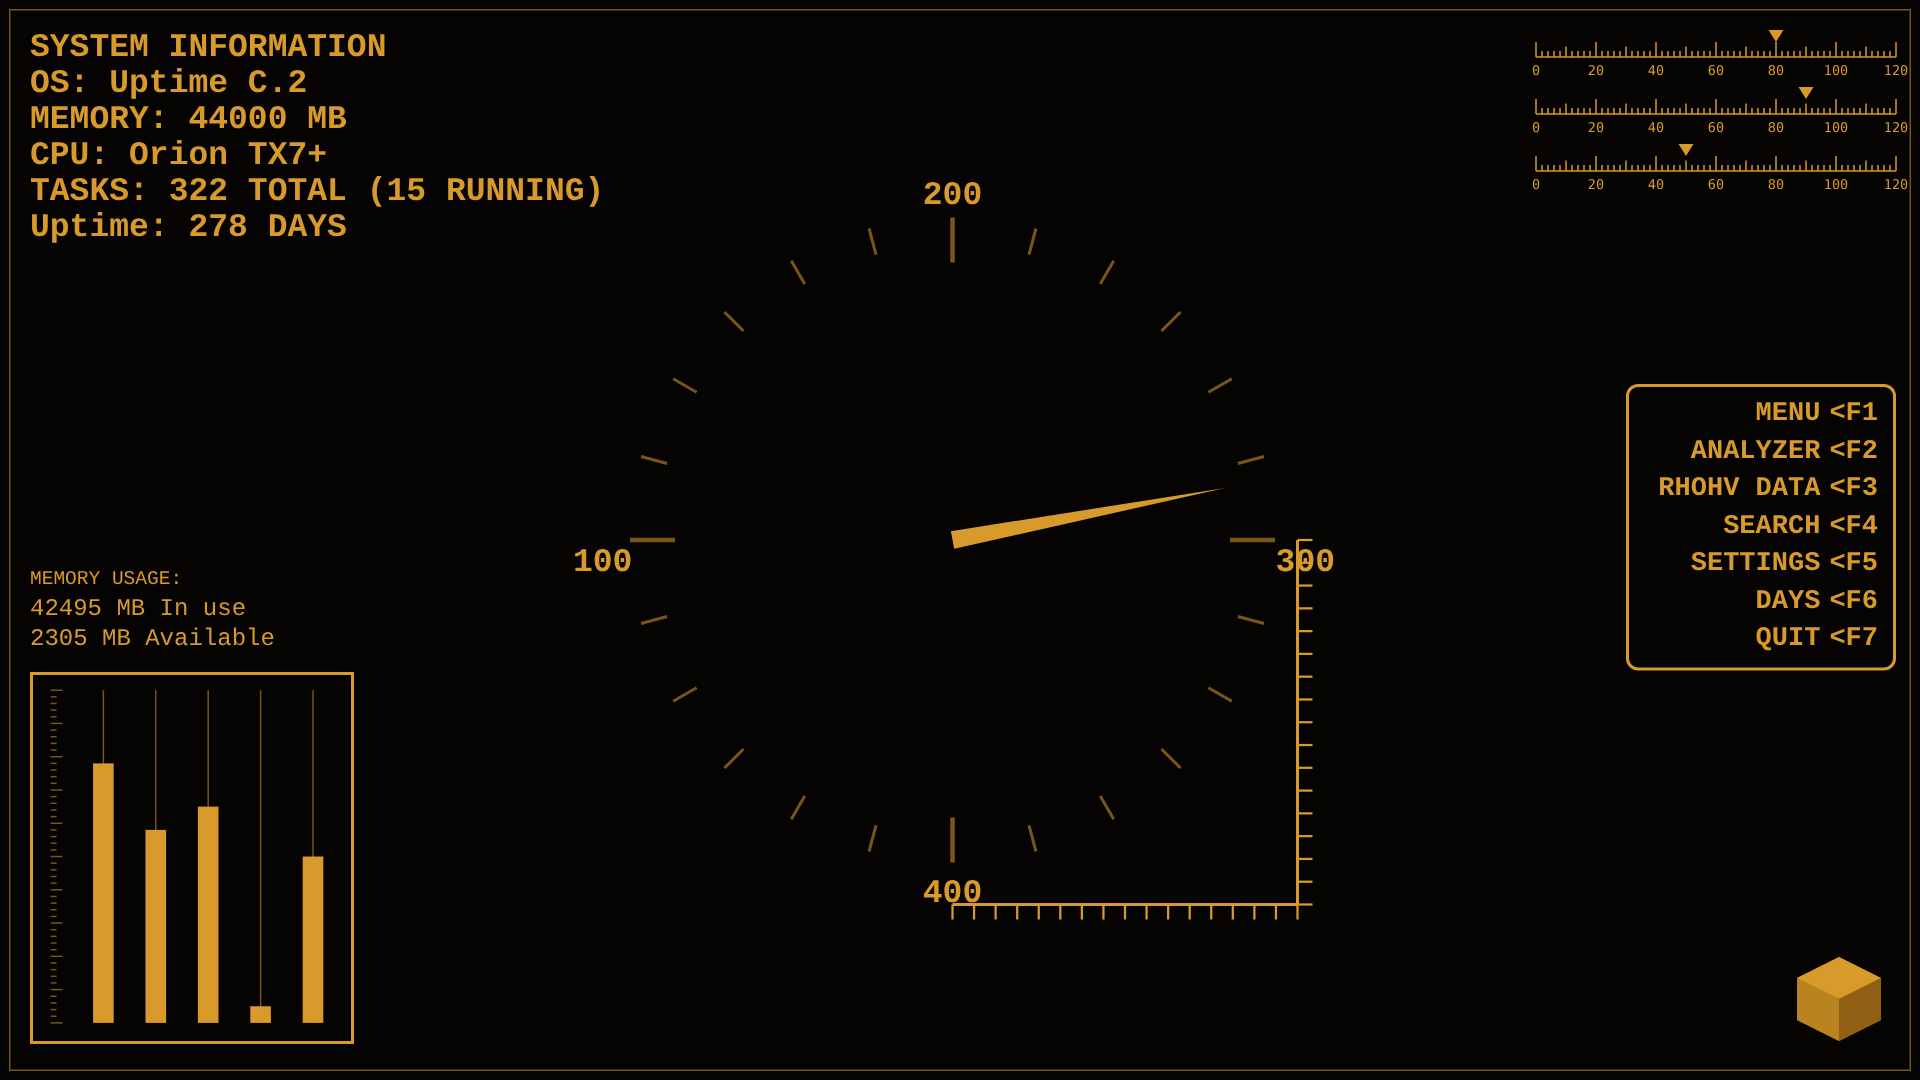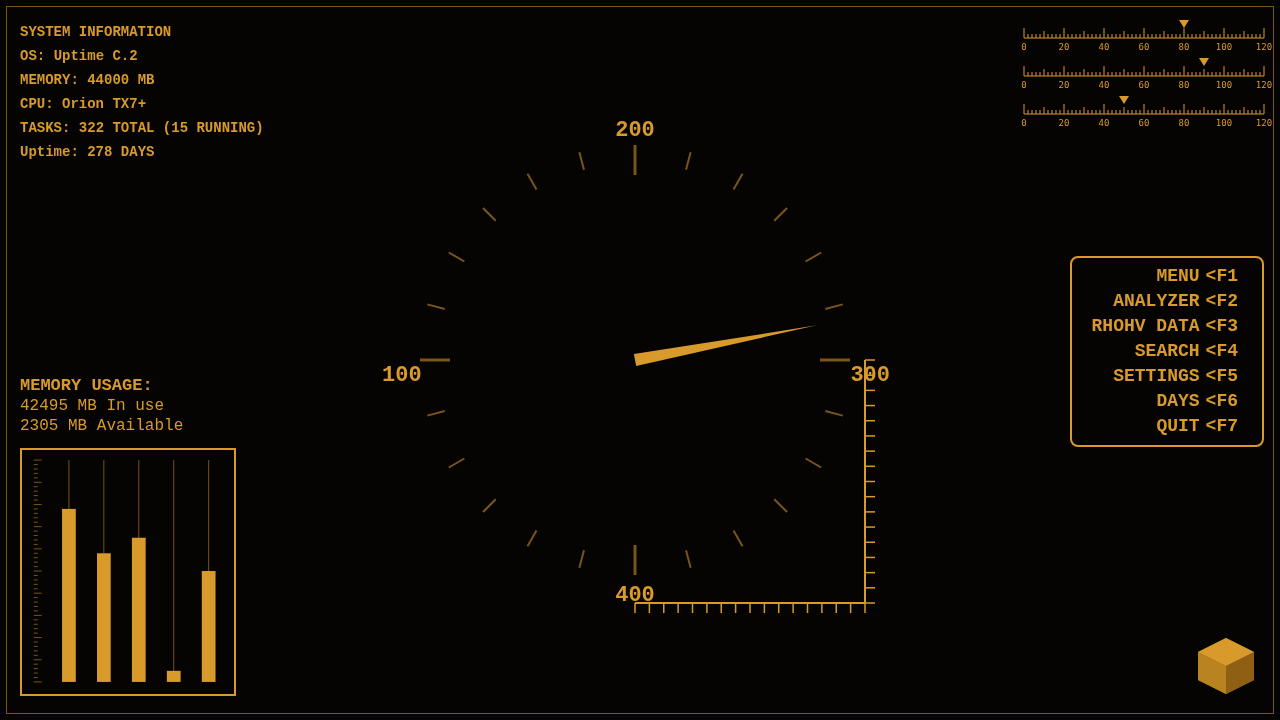--- a/index.html
+++ b/index.html
@@ -19,49 +19,49 @@
   .frame {
     position: absolute;
     left: 6px; top: 6px;
     width: 1268px; height: 708px;
     border: 1.5px solid var(--amber-dim);
   }
   
   .sysinfo {
     position: absolute;
     left: 20px; top: 20px;
-    font-size: 14px;
+    font-size: 22px;
     line-height: 24px;
     font-weight: bold;
     letter-spacing: 0px;
   }
   .sysinfo .title { margin-bottom: 0px; }
   
   .memtext {
     position: absolute;
     left: 20px; top: 376px;
     font-size: 16px;
     line-height: 20px;
   }
-  .memtext .hdr { font-weight: bold; font-size: 17px; }
+  .memtext .hdr { font-weight: normal; font-size: 13px; }
   
   .bars-box {
     position: absolute;
     left: 20px; top: 448px;
     width: 216px; height: 248px;
     border: 2px solid var(--amber);
   }
   .bars-box svg { width: 100%; height: 100%; display:block; }
   
   .menu {
     position: absolute;
     right: 16px; top: 256px;
     border: 2px solid var(--amber);
     border-radius: 8px;
-    padding: 6px 24px 6px 20px;
+    padding: 6px 10px 6px 20px;
     text-align: right;
     font-size: 18px;
     font-weight: bold;
     line-height: 25px;
   }
   .menu-item { cursor: pointer; white-space: nowrap; }
   .menu-item .key { margin-left: 6px; }
   
   .cube {
     position: absolute;

